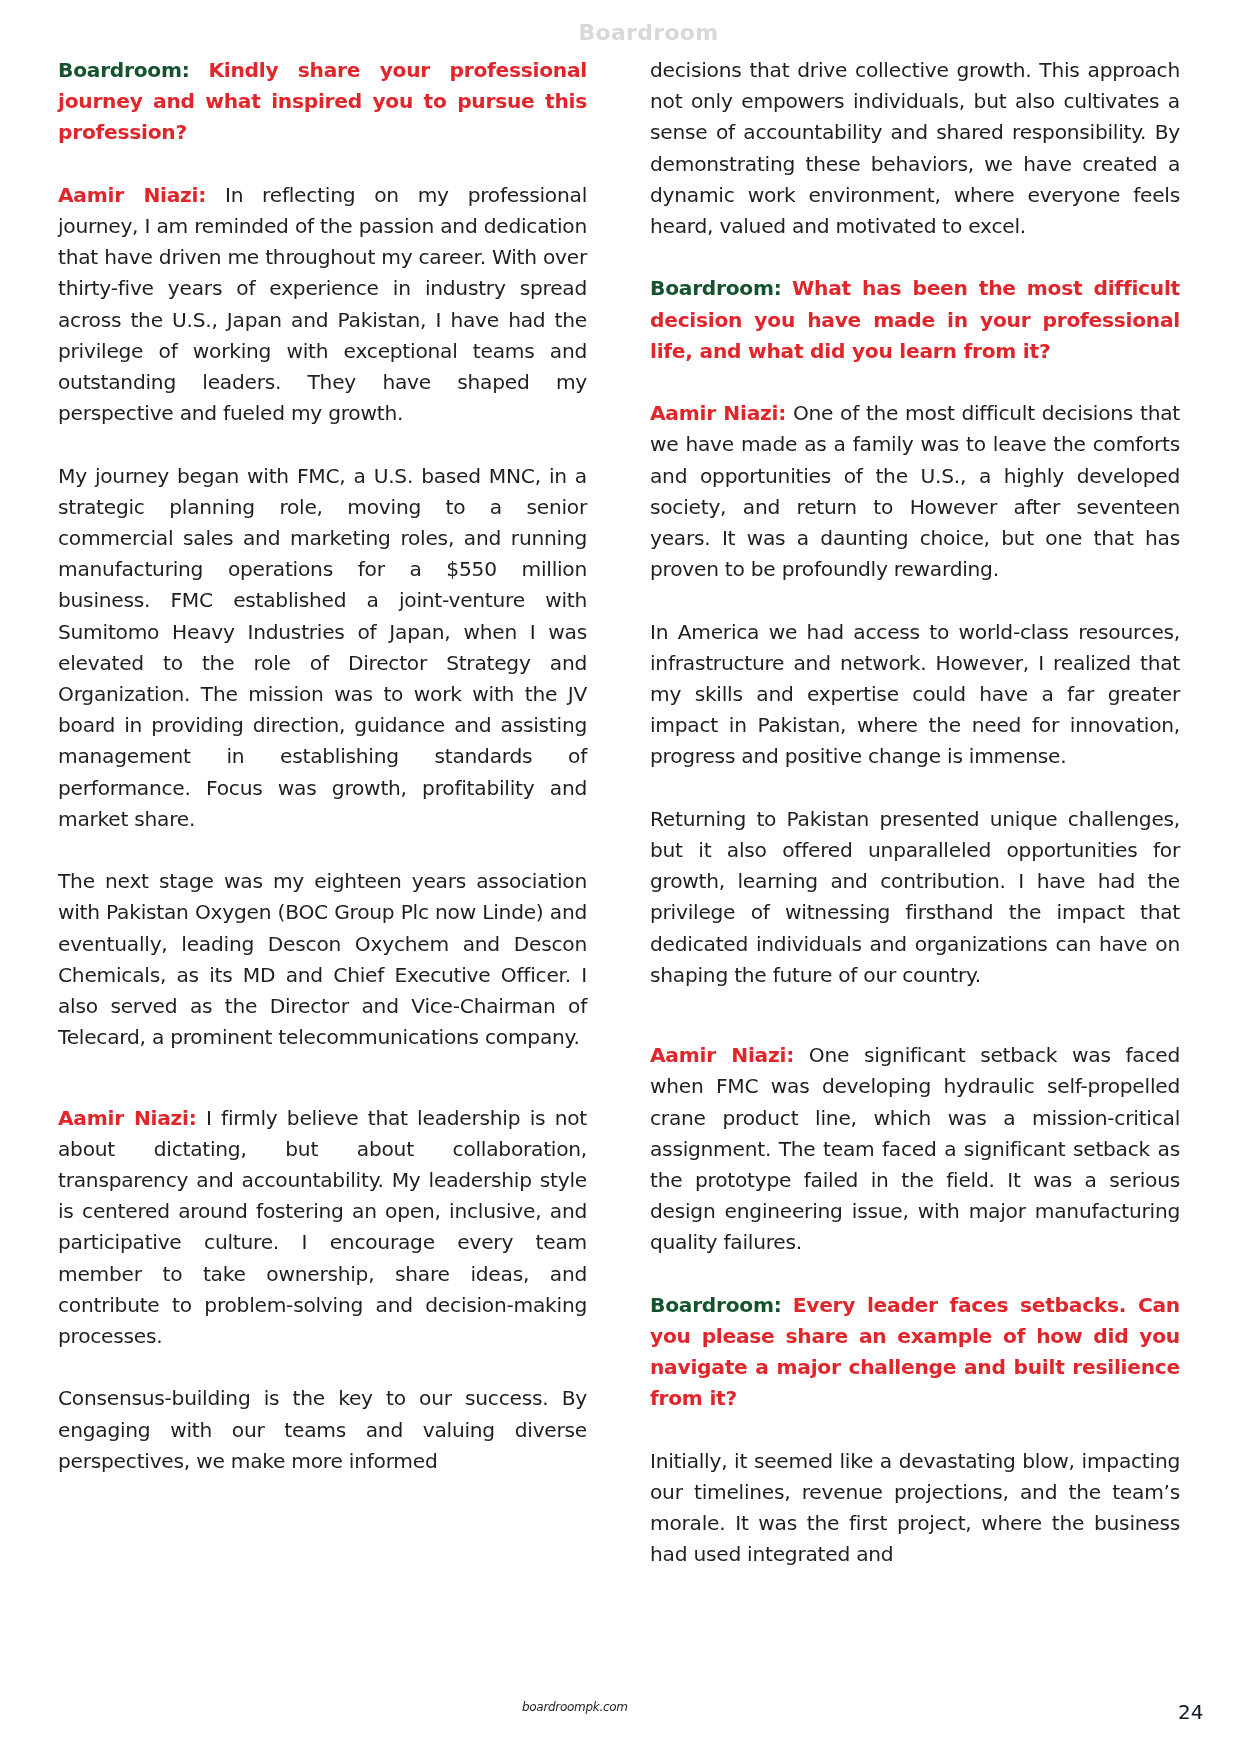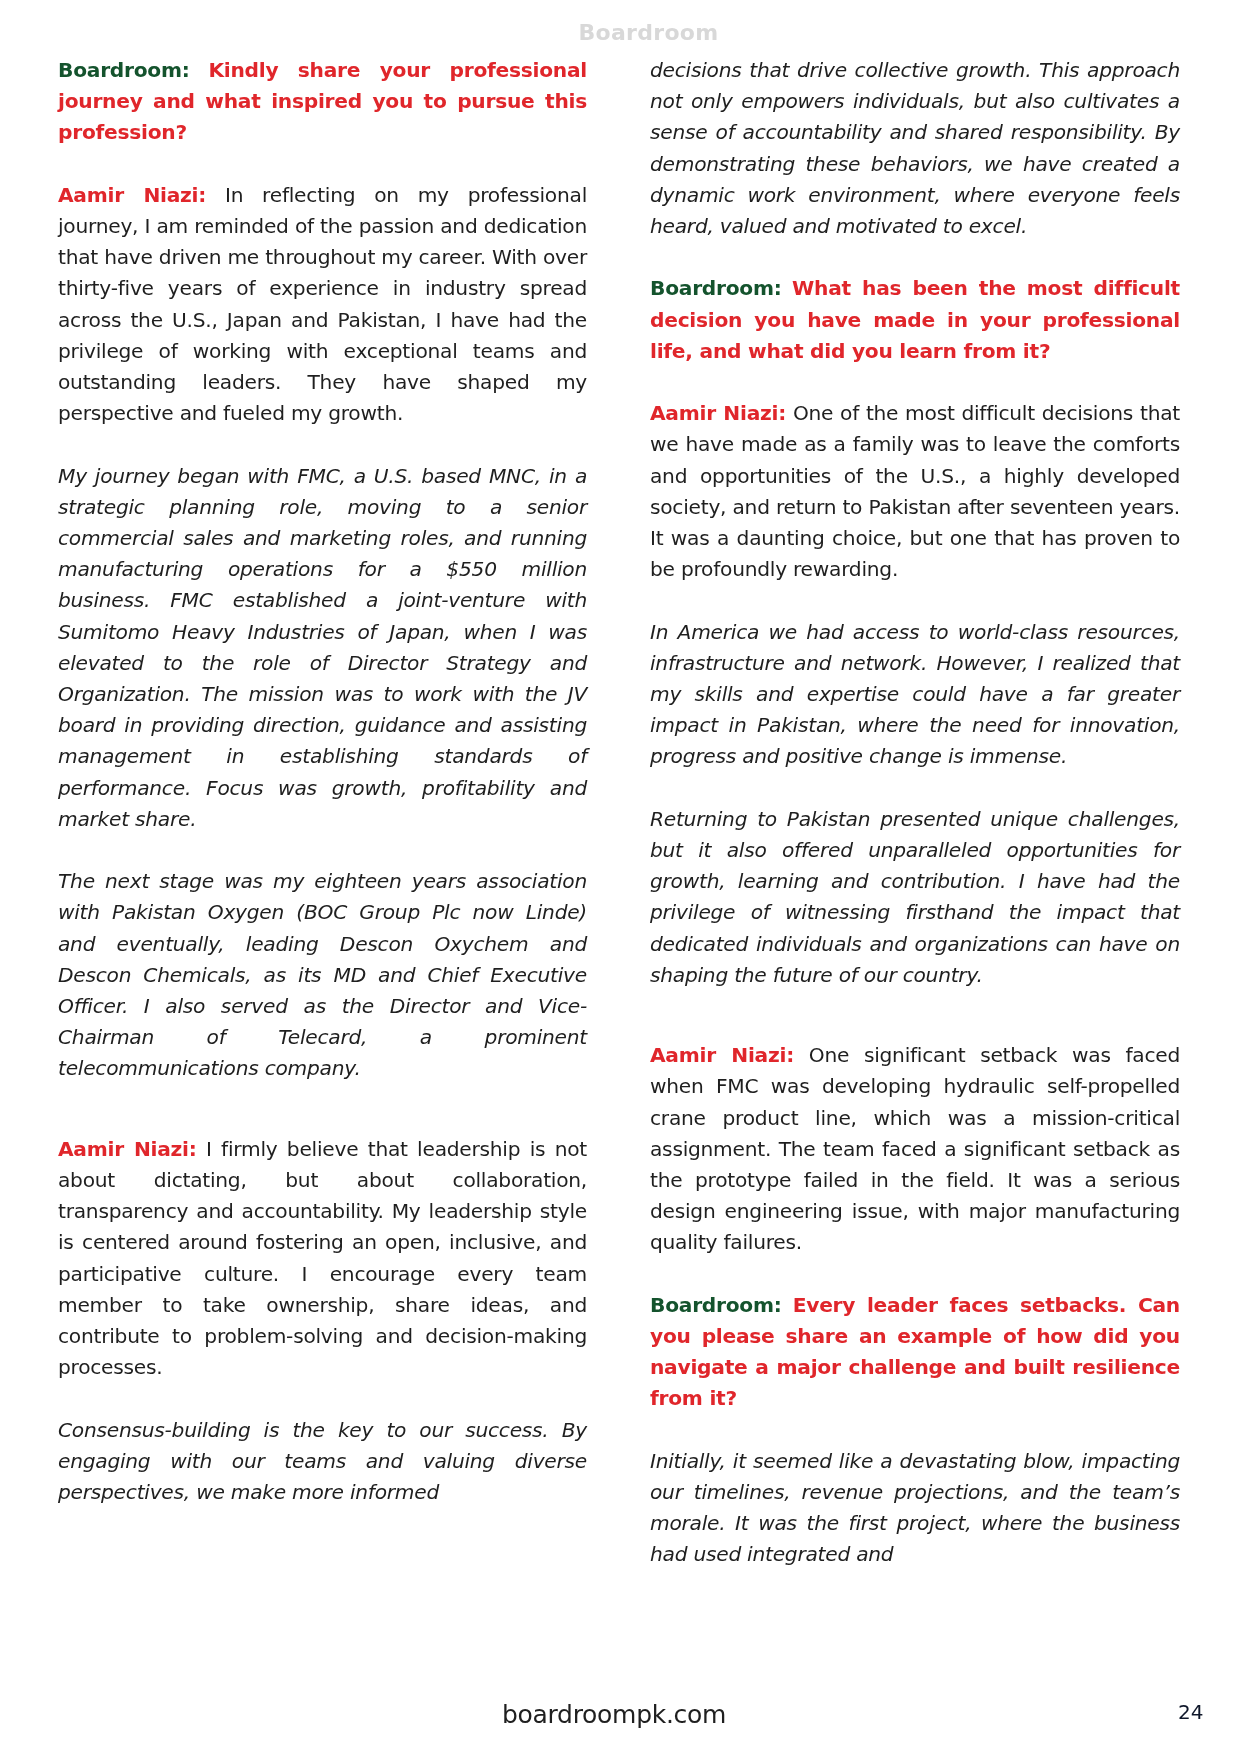--- a/index.html
+++ b/index.html
@@ -47,29 +47,30 @@
     }
     .q-text {
       font-weight: bold;
       color: #e0262b;
     }
     .a-label {
       font-weight: bold;
       color: #e0262b;
     }
     .a-text { color: #1f1f1f; }
-    .para { color: #1f1f1f; font-style: italic; }
+    .para { color: #1f1f1f; }
     .spacer-extra { height: 18px; }
     .footer-site {
       position: absolute;
       top: 1700px;
-      left: 502px;
-      font-size: 25px;
+      left: 522px;
+      font-size: 12px;
       color: #1f1f1f;
       letter-spacing: -0.3px;
+      font-style: italic;
     }
     .footer-page {
       position: absolute;
       top: 1700px;
       left: 1178px;
       font-size: 20px;
       color: #0f172a;
     }
   </style>
 </head>
@@ -97,21 +98,21 @@
 </div>
 
 <div class="column col-right">
   <p class="block para">decisions that drive collective growth. This approach not only empowers individuals, but also cultivates a sense of accountability and shared responsibility. By demonstrating these behaviors, we have created a dynamic work environment, where everyone feels heard, valued and motivated to excel.</p>
   <p class="block">
     <span class="q-label">Boardroom:</span>
     <span class="q-text">What has been the most difficult decision you have made in your professional life, and what did you learn from it?</span>
   </p>
   <p class="block">
     <span class="a-label">Aamir Niazi:</span>
-    <span class="a-text">One of the most difficult decisions that we have made as a family was to leave the comforts and opportunities of the U.S., a highly developed society, and return to Pakistan after seventeen years. It was a daunting choice, but one that has proven to be profoundly rewarding.</span>
+    <span class="a-text">One of the most difficult decisions that we have made as a family was to leave the comforts and opportunities of the U.S., a highly developed society, and return to However after seventeen years. It was a daunting choice, but one that has proven to be profoundly rewarding.</span>
   </p>
   <p class="block para">In America we had access to world-class resources, infrastructure and network. However, I realized that my skills and expertise could have a far greater impact in Pakistan, where the need for innovation, progress and positive change is immense.</p>
   <p class="block para">Returning to Pakistan presented unique challenges, but it also offered unparalleled opportunities for growth, learning and contribution. I have had the privilege of witnessing firsthand the impact that dedicated individuals and organizations can have on shaping the future of our country.</p>
   <div class="spacer-extra"></div>
   <p class="block">
     <span class="a-label">Aamir Niazi:</span>
     <span class="a-text">One significant setback was faced when FMC was developing hydraulic self-propelled crane product line, which was a mission-critical assignment. The team faced a significant setback as the prototype failed in the field. It was a serious design engineering issue, with major manufacturing quality failures.</span>
   </p>
   <p class="block">
     <span class="q-label">Boardroom:</span>

